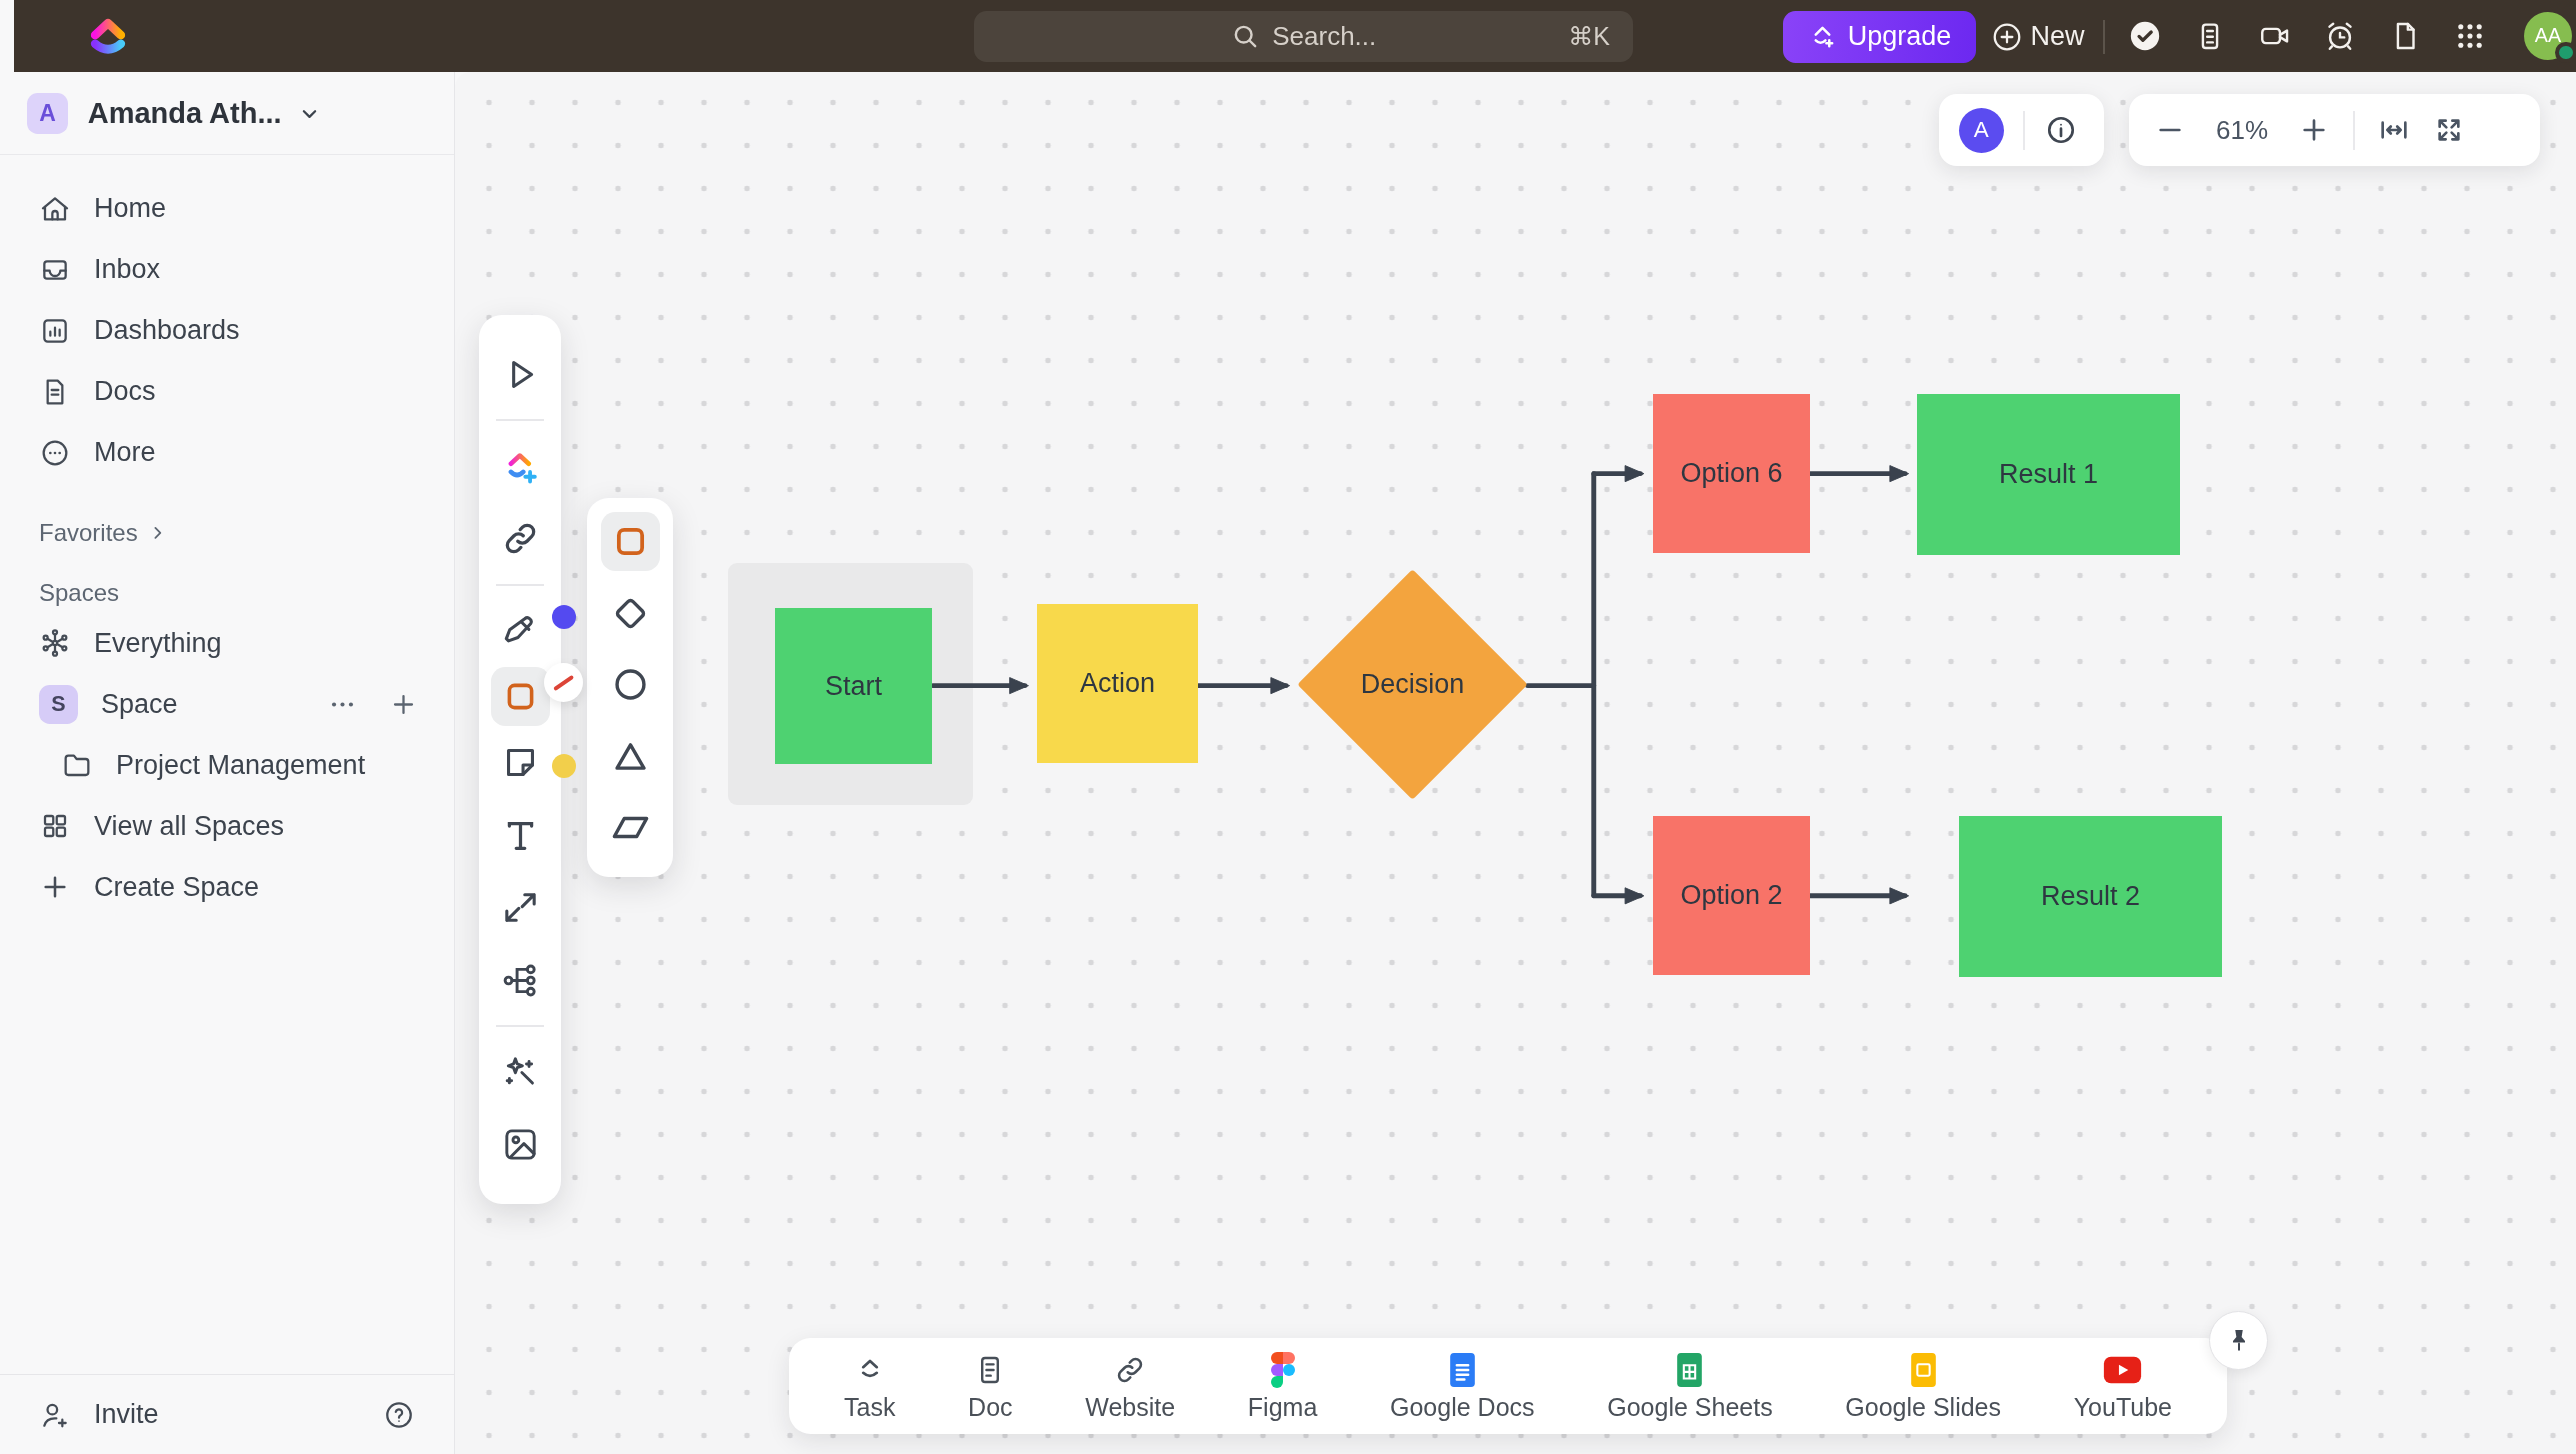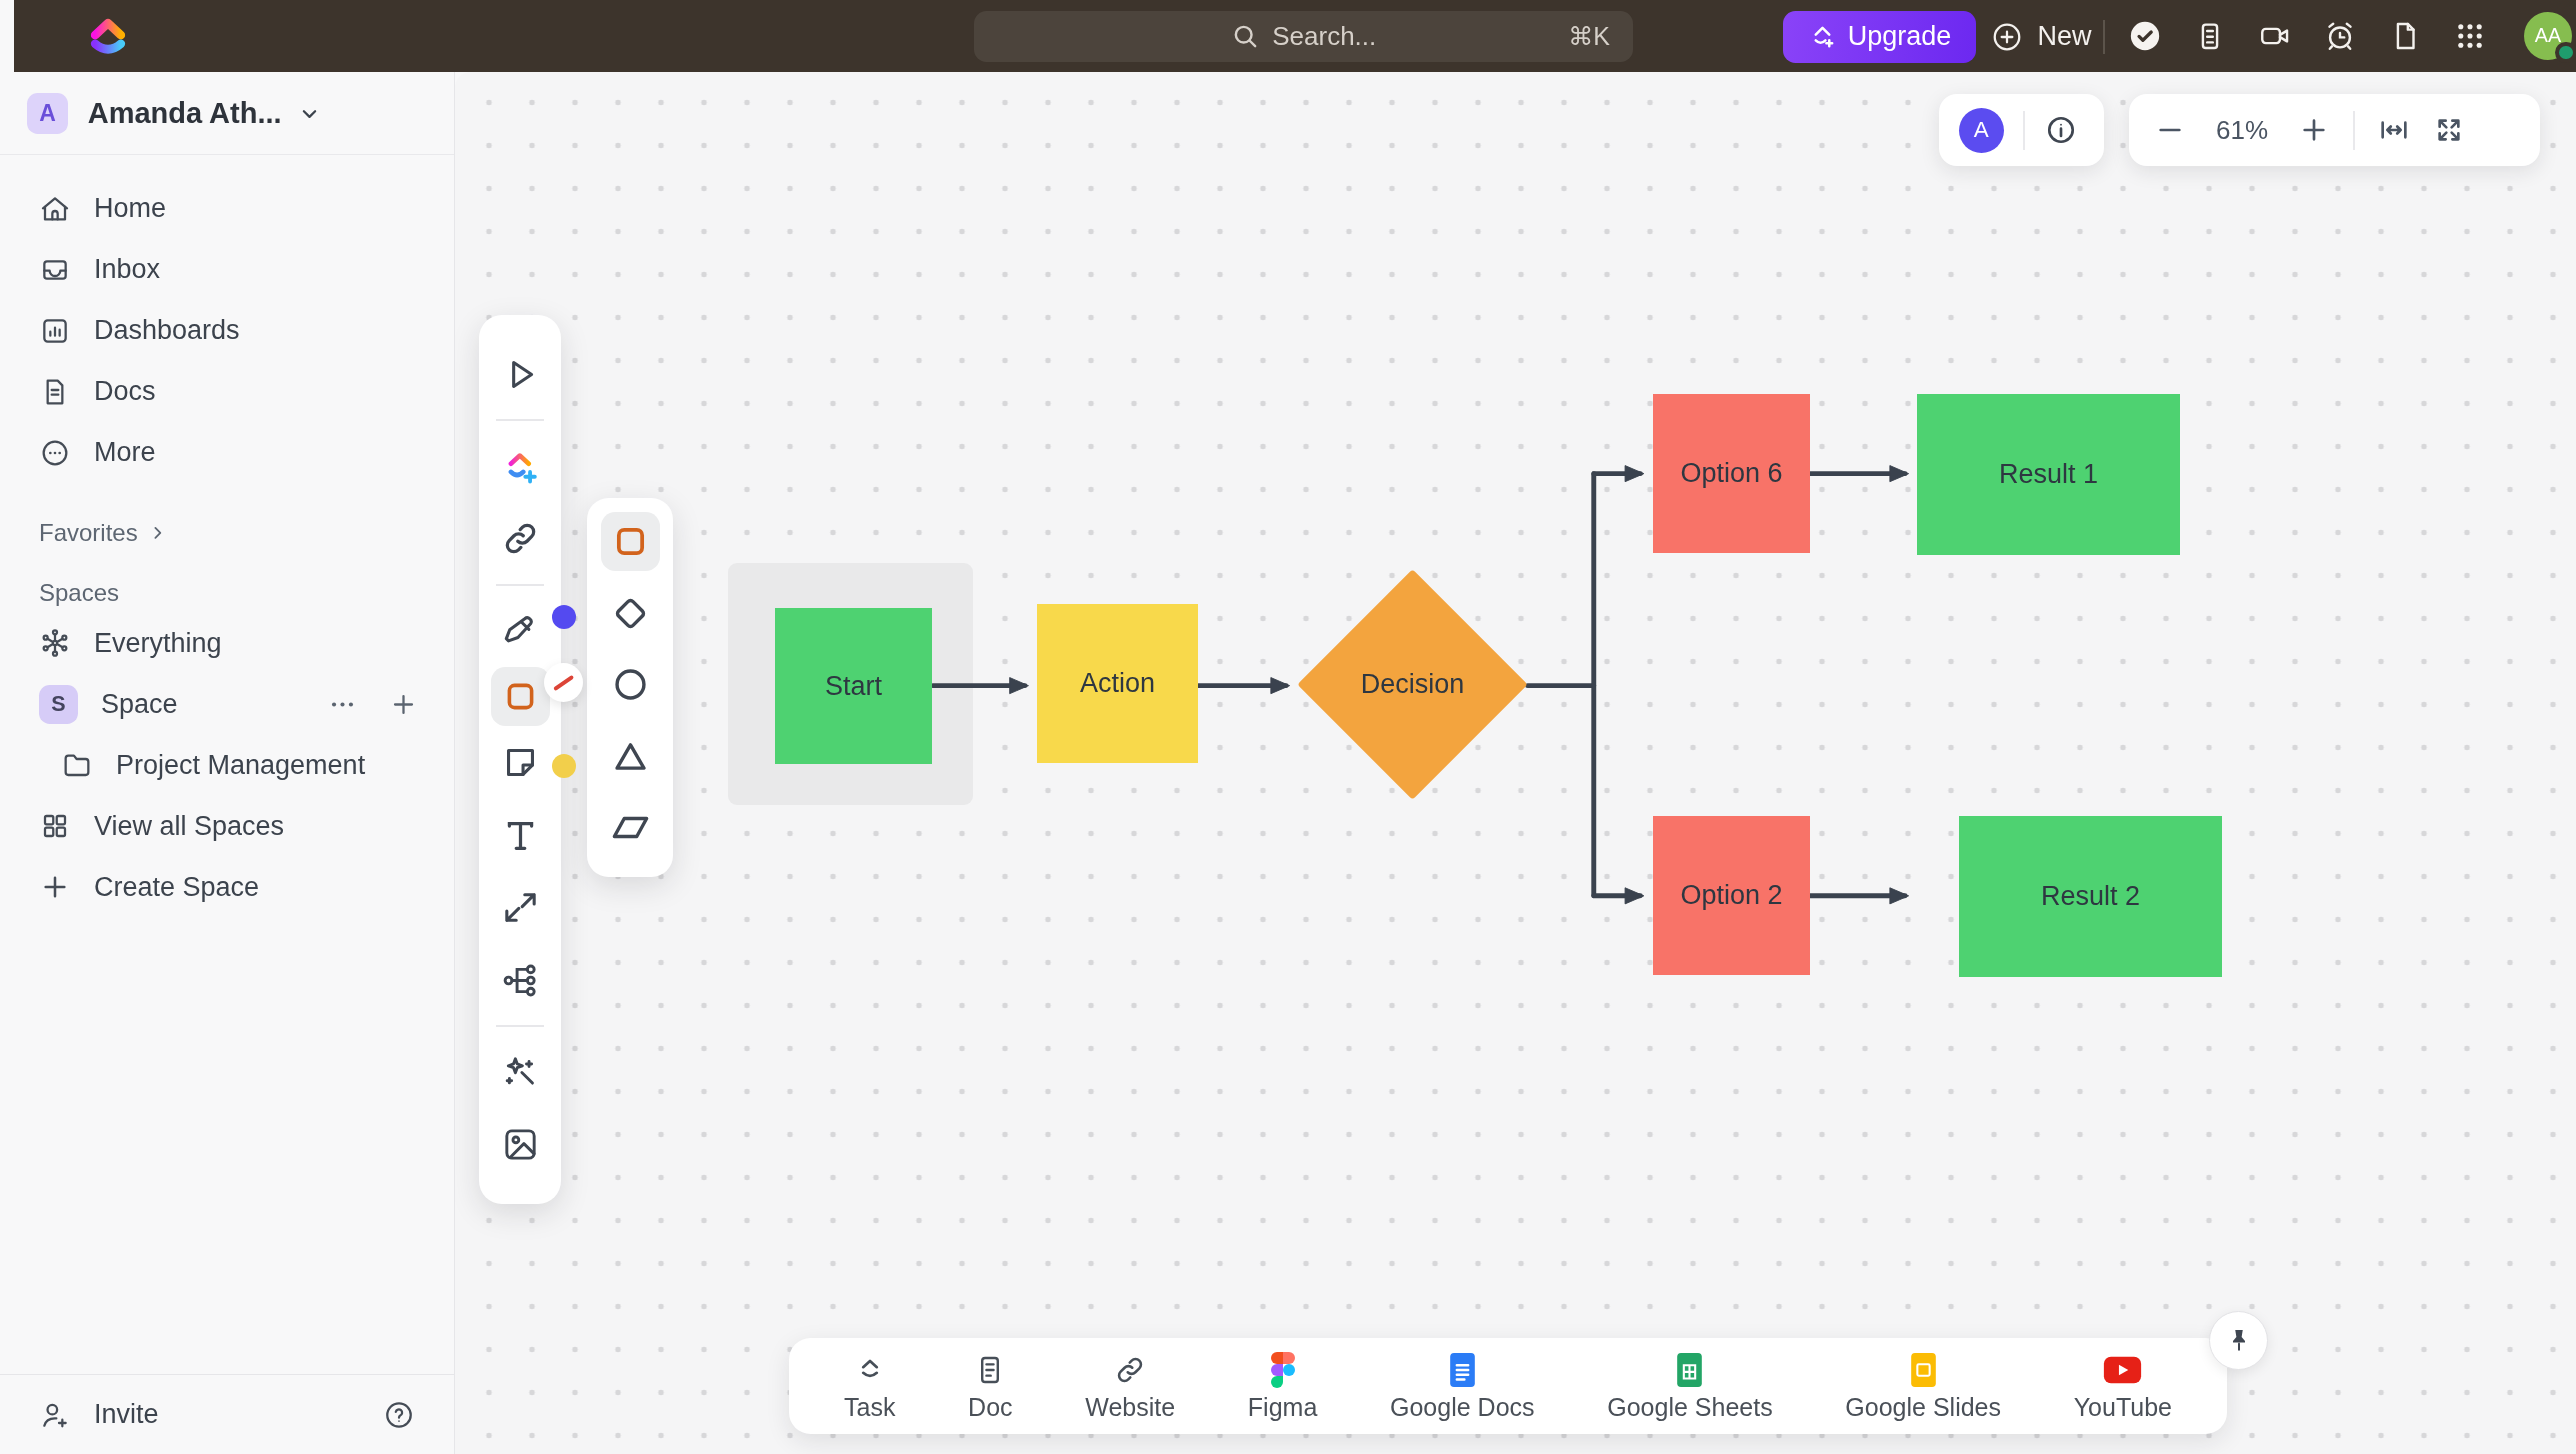--- a/index.html
+++ b/index.html
@@ -12,21 +12,21 @@
   .logo { width:48px; height:48px; margin-left:38px; }
   .searchwrap { position:absolute; left:960px; top:10.7px; width:659px; height:51px;
     background:#4c443c; border-radius:12.5px; display:flex; align-items:center; justify-content:center; }
   .searchwrap .mag { width:29px; height:29px; margin-right:12.5px; }
   .search-ph { color:#d6d0c9; font-size:26px; }
   .kbd { position:absolute; right:23px; top:11.6px; color:#d6d0c9; font-size:25px; }
   .upgrade { position:absolute; left:1769px; top:10.7px; height:52px; padding:0 25px;
     border-radius:12.5px; background:linear-gradient(100deg,#8a43f8,#6c28f0);
     display:flex; align-items:center; gap:10.7px; color:#fff; font-size:27px; font-weight:500; border:none; cursor:pointer;}
   .newbtn { position:absolute; left:1964px; top:10.7px; height:52px; padding:0 12.5px;
-    display:flex; align-items:center; gap:15px; color:#f4f1ee; font-size:27px; background:transparent; border:none;}
+    display:flex; align-items:center; gap:8px; color:#f4f1ee; font-size:27px; background:transparent; border:none;}
   .tb-div { position:absolute; left:2089px; top:19.7px; width:1.8px; height:34px; background:#5c544b; }
   .tb-icons { position:absolute; left:2114px; top:0; height:72px; display:flex; align-items:center; gap:31px; }
   .tb-icons svg { width:34px; height:34px; }
   .avatar-top { position:absolute; left:2510px; top:11.6px; width:48px; height:48px; border-radius:50%;
     background:#86bd4f; color:#fff; font-size:19.7px; font-weight:500; display:flex; align-items:center; justify-content:center; }
   .status-dot { position:absolute; right:-4.5px; bottom:-3.6px; width:21.5px; height:21.5px; border-radius:50%;
     background:#1f9c6d; border:4.5px solid #3d342c; }
 
   
   .sidebar { position:absolute; left:0; top:72px; width:455px; bottom:0;

